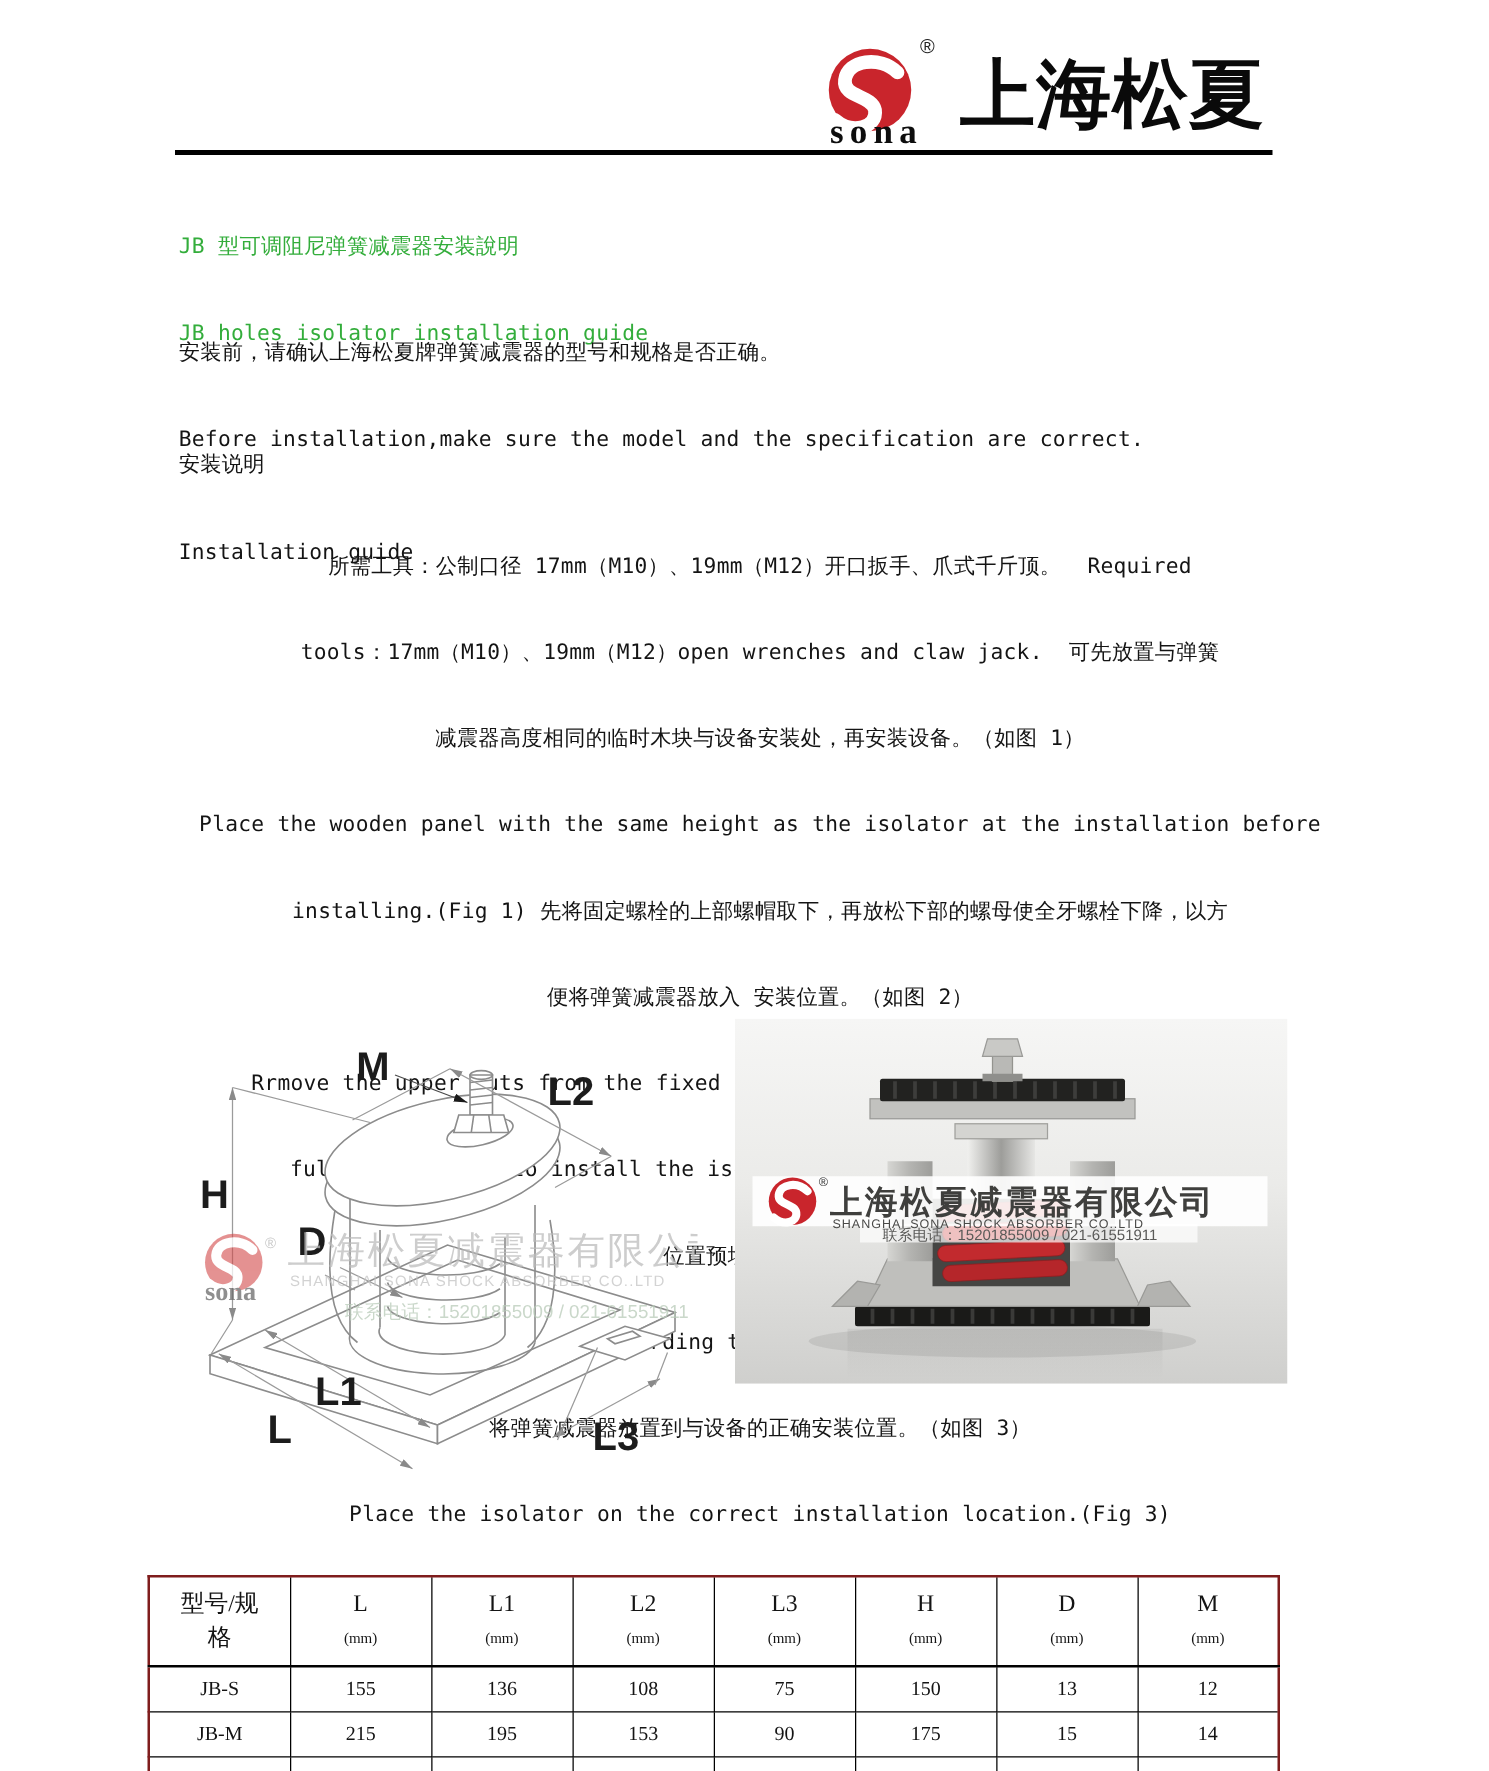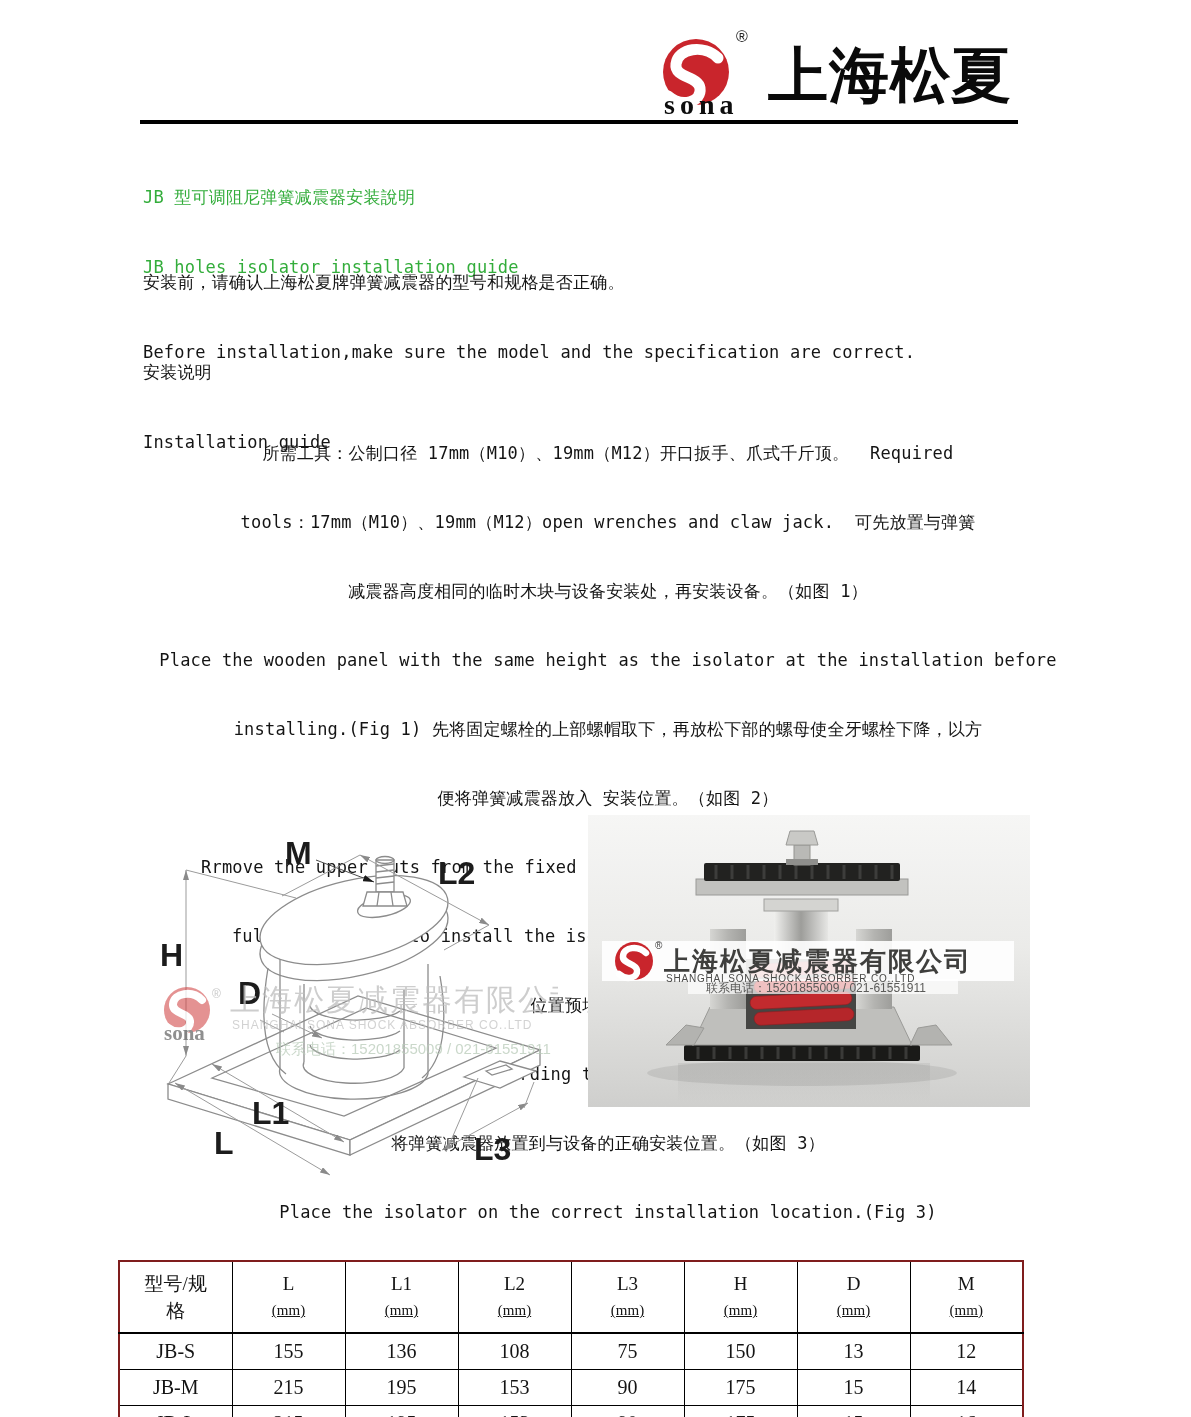--- a/index.html
+++ b/index.html
@@ -20,22 +20,22 @@
   .block-guide{left:143px;top:399px;width:930px;}
   
   .fig-svg{left:148px;top:816px;width:410px;height:392px;}
   .photo-svg{left:588px;top:815px;width:442px;height:292px;}
   
   .spec{left:118px;top:1229px;width:904px;border-collapse:collapse;table-layout:fixed;
         font-family:"Liberation Serif","DejaVu Serif",serif;border:2px solid #7f1d1d;margin-top:31px;}
   .spec th,.spec td{border:1px solid #000;text-align:center;font-weight:normal;padding:0;}
   .spec thead tr{border-bottom:2px solid #000;}
   .spec thead th{height:70px;font-size:19px;line-height:27px;}
-  .spec thead .unit{font-size:15px;text-decoration:underline;}
-  .spec tbody th,.spec tbody td{height:35px;font-size:20px;}
+  .spec thead .unit{font-size:12px;}
+  .spec tbody th,.spec tbody td{height:35px;font-size:16px;}
   svg text{font-family:"Liberation Sans","DejaVu Sans",sans-serif;}
   .serif-t{font-family:"Liberation Serif","DejaVu Serif",serif;}
 </style>
 </head>
 <body>
 
 <div class="page">
 
   <svg class="abs brand-svg" viewBox="0 0 382 102">
     <g>

